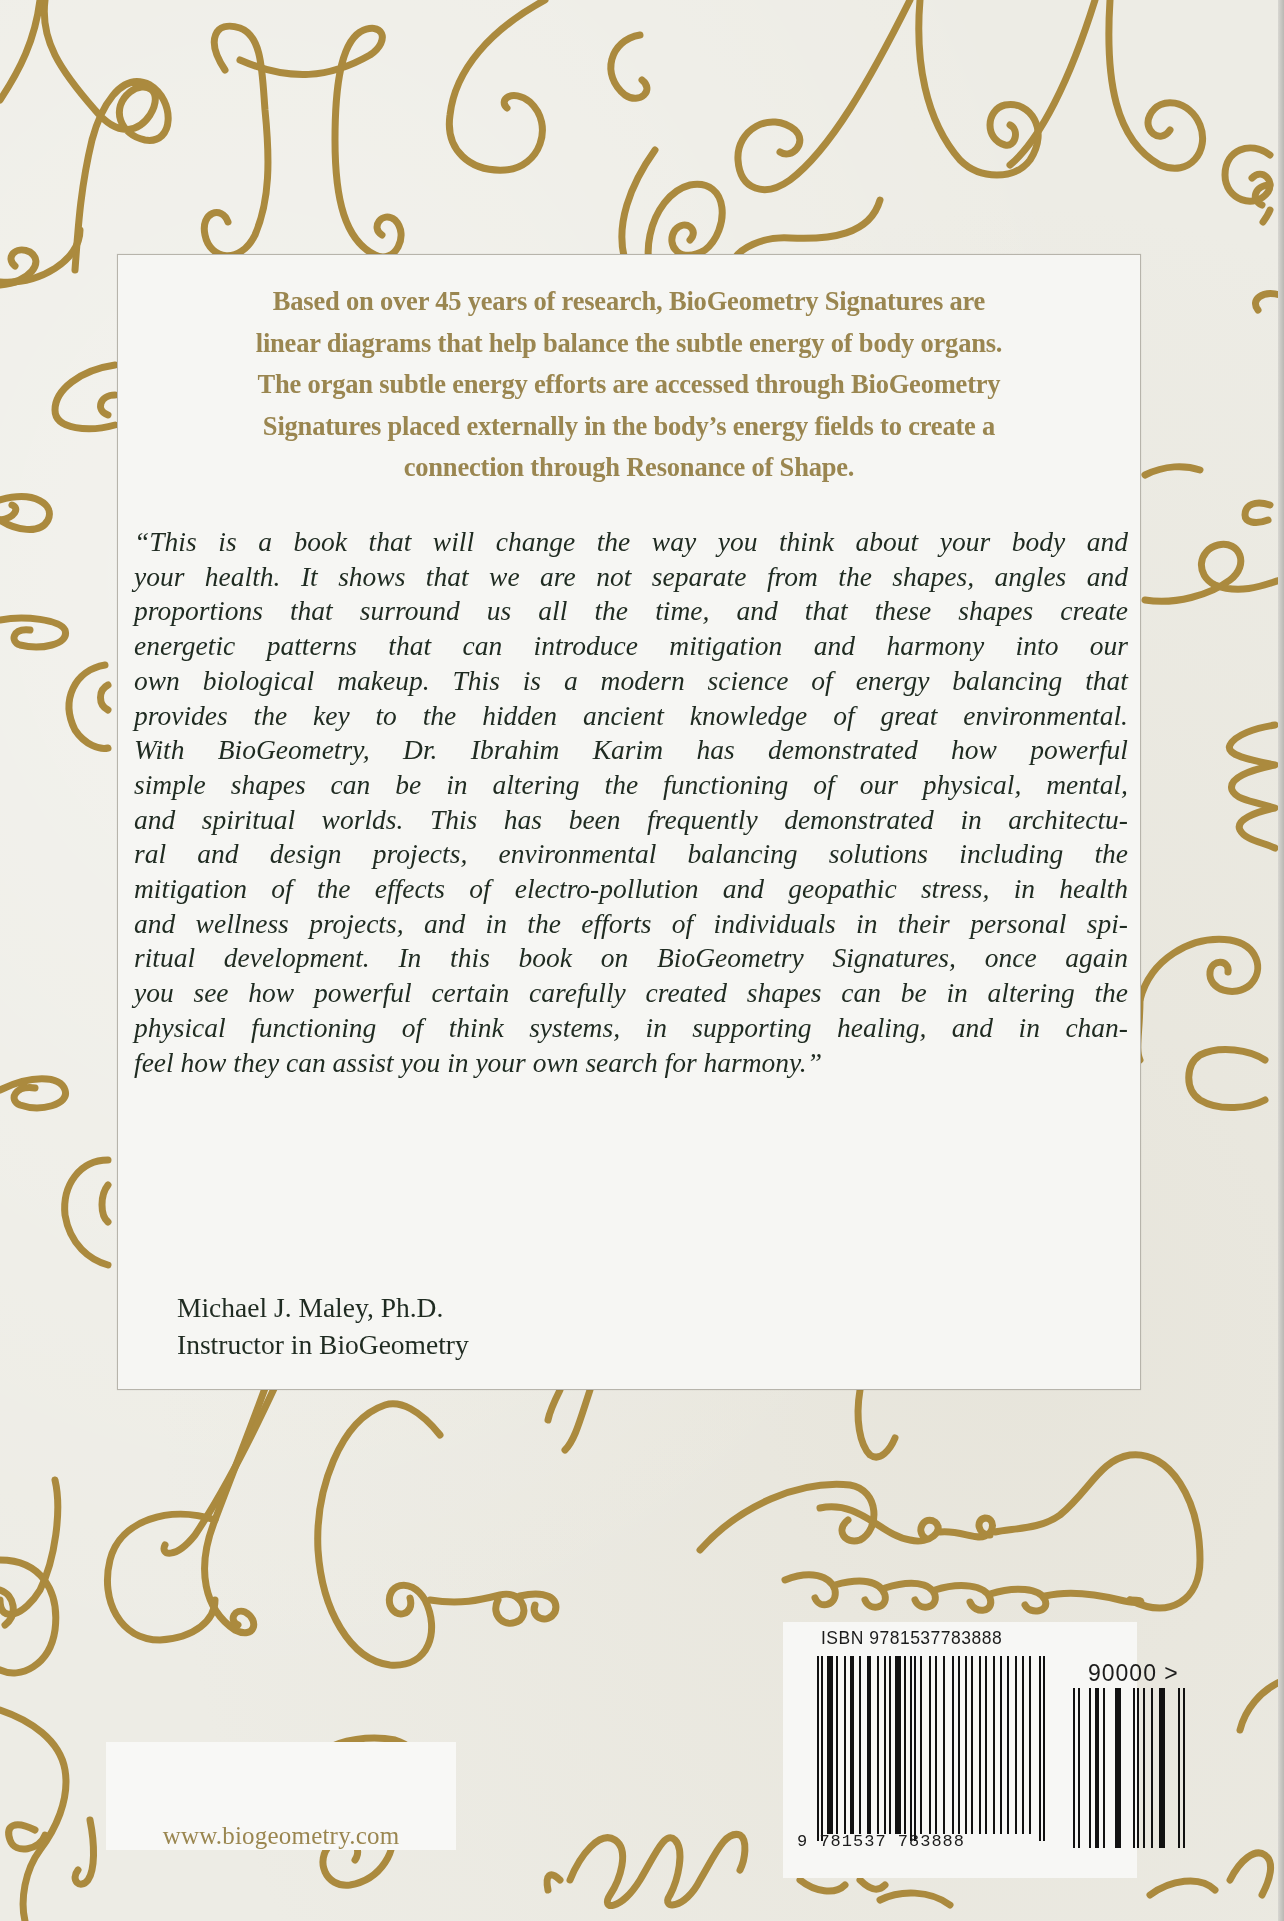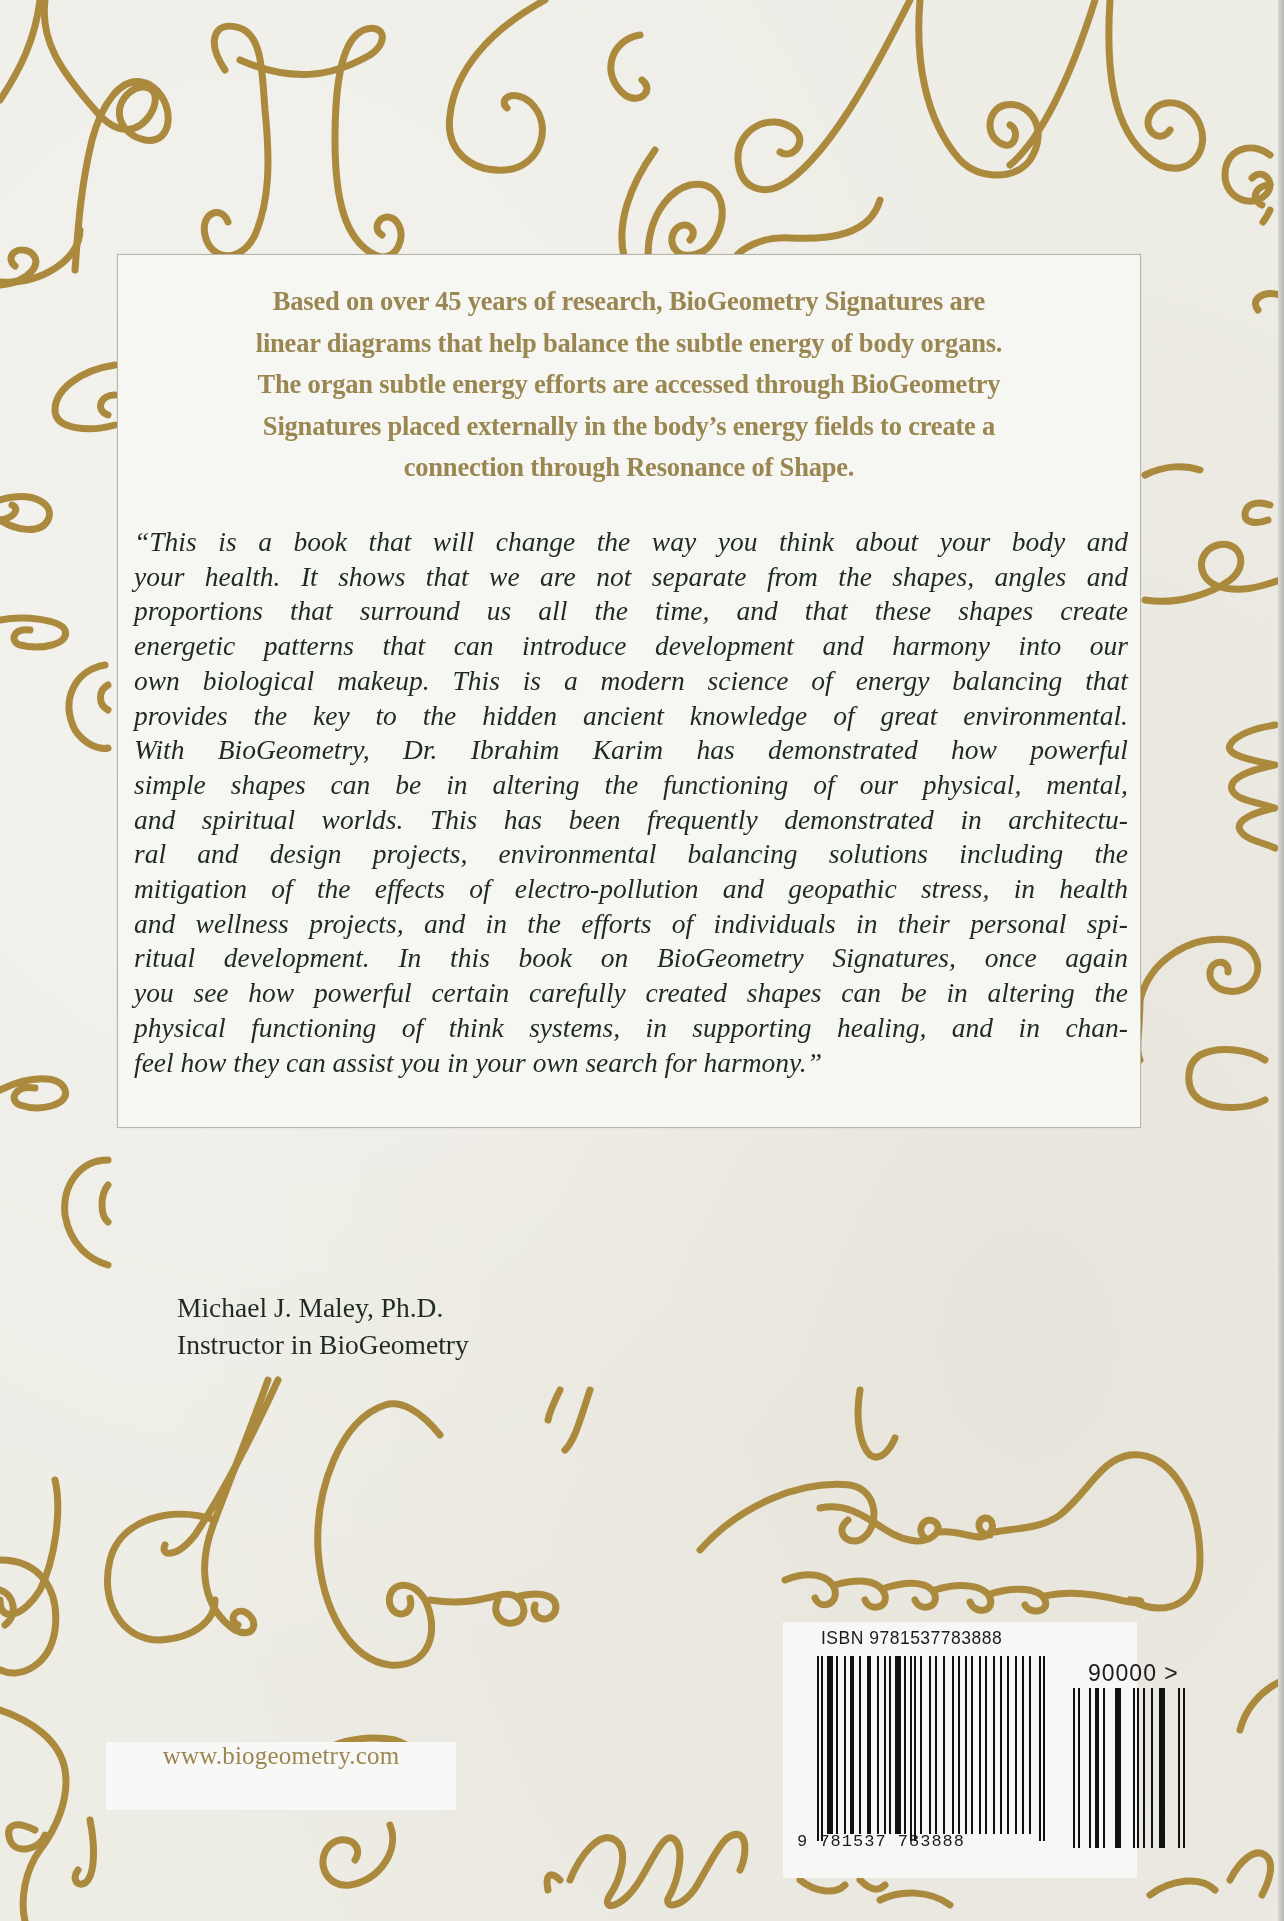--- a/index.html
+++ b/index.html
@@ -28,21 +28,21 @@
     svg.swirls path, svg.swirls circle, svg.swirls ellipse {
       fill: none;
       stroke: #ab8a3e;
       stroke-width: 7;
       stroke-linecap: round;
       stroke-linejoin: round;
     }
     .main-panel {
       position: absolute;
       left: 117px; top: 254px;
-      width: 1024px; height: 874px;
+      width: 1024px; height: 1136px;
       background: #f6f6f3;
       border: 1.5px solid #b7b4ab;
       box-sizing: border-box;
       box-shadow: 0 0 1px rgba(0,0,0,0.15);
     }
     .blurb {
       position: absolute;
       left: 20px; right: 20px; top: 26px;
       text-align: center;
       color: #9a8650;
@@ -70,23 +70,23 @@
       color: #1f2b21;
       font-family: "Liberation Serif", "DejaVu Serif", serif;
       font-size: 27.5px;
       line-height: 37px;
       margin-left: 47px;
     }
     .attribution span { display: block; white-space: nowrap; }
     .url-panel {
       position: absolute;
       left: 106px; top: 1742px;
-      width: 350px; height: 68px;
+      width: 350px; height: 108px;
       background: #f8f8f6;
-      display: flex; align-items: flex-start; justify-content: center;
+      display: flex; align-items: flex-end; justify-content: center;
     }
     .url-text {
       color: #9a8650;
       font-family: "Liberation Serif", "DejaVu Serif", serif;
       font-size: 25px;
       letter-spacing: 0.2px;
     }
     .barcode-panel {
       position: absolute;
       left: 783px; top: 1622px;
@@ -221,21 +221,21 @@
     <span class="line">linear diagrams that help balance the subtle energy of body organs.</span>
     <span class="line">The organ subtle energy efforts are accessed through BioGeometry</span>
     <span class="line">Signatures placed externally in the body’s energy fields to create a</span>
     <span class="line">connection through Resonance of Shape.</span>
   </div>
 
   <div class="quote">
     <span class="line">“This is a book that will change the way you think about your body and</span>
     <span class="line">your health.  It shows that we are not separate from the shapes, angles and</span>
     <span class="line">proportions that surround us all the time, and that these shapes create</span>
-    <span class="line">energetic patterns that can introduce development and harmony into our</span>
+    <span class="line">energetic patterns that can introduce mitigation and harmony into our</span>
     <span class="line">own biological makeup. This is a modern science of energy balancing that</span>
     <span class="line">provides the key to the hidden ancient knowledge of great environmental.</span>
     <span class="line">With BioGeometry, Dr. Ibrahim Karim has demonstrated how powerful</span>
     <span class="line">simple shapes can be in altering the functioning of our physical, mental,</span>
     <span class="line">and spiritual worlds. This has been frequently demonstrated in architectu-</span>
     <span class="line">ral and design projects, environmental balancing solutions including the</span>
     <span class="line">mitigation of the effects of electro-pollution and geopathic stress, in health</span>
     <span class="line">and wellness projects, and in the efforts of individuals in their personal spi-</span>
     <span class="line">ritual development. In this book on BioGeometry Signatures, once again</span>
     <span class="line">you see how powerful certain carefully created shapes can be in altering the</span>

